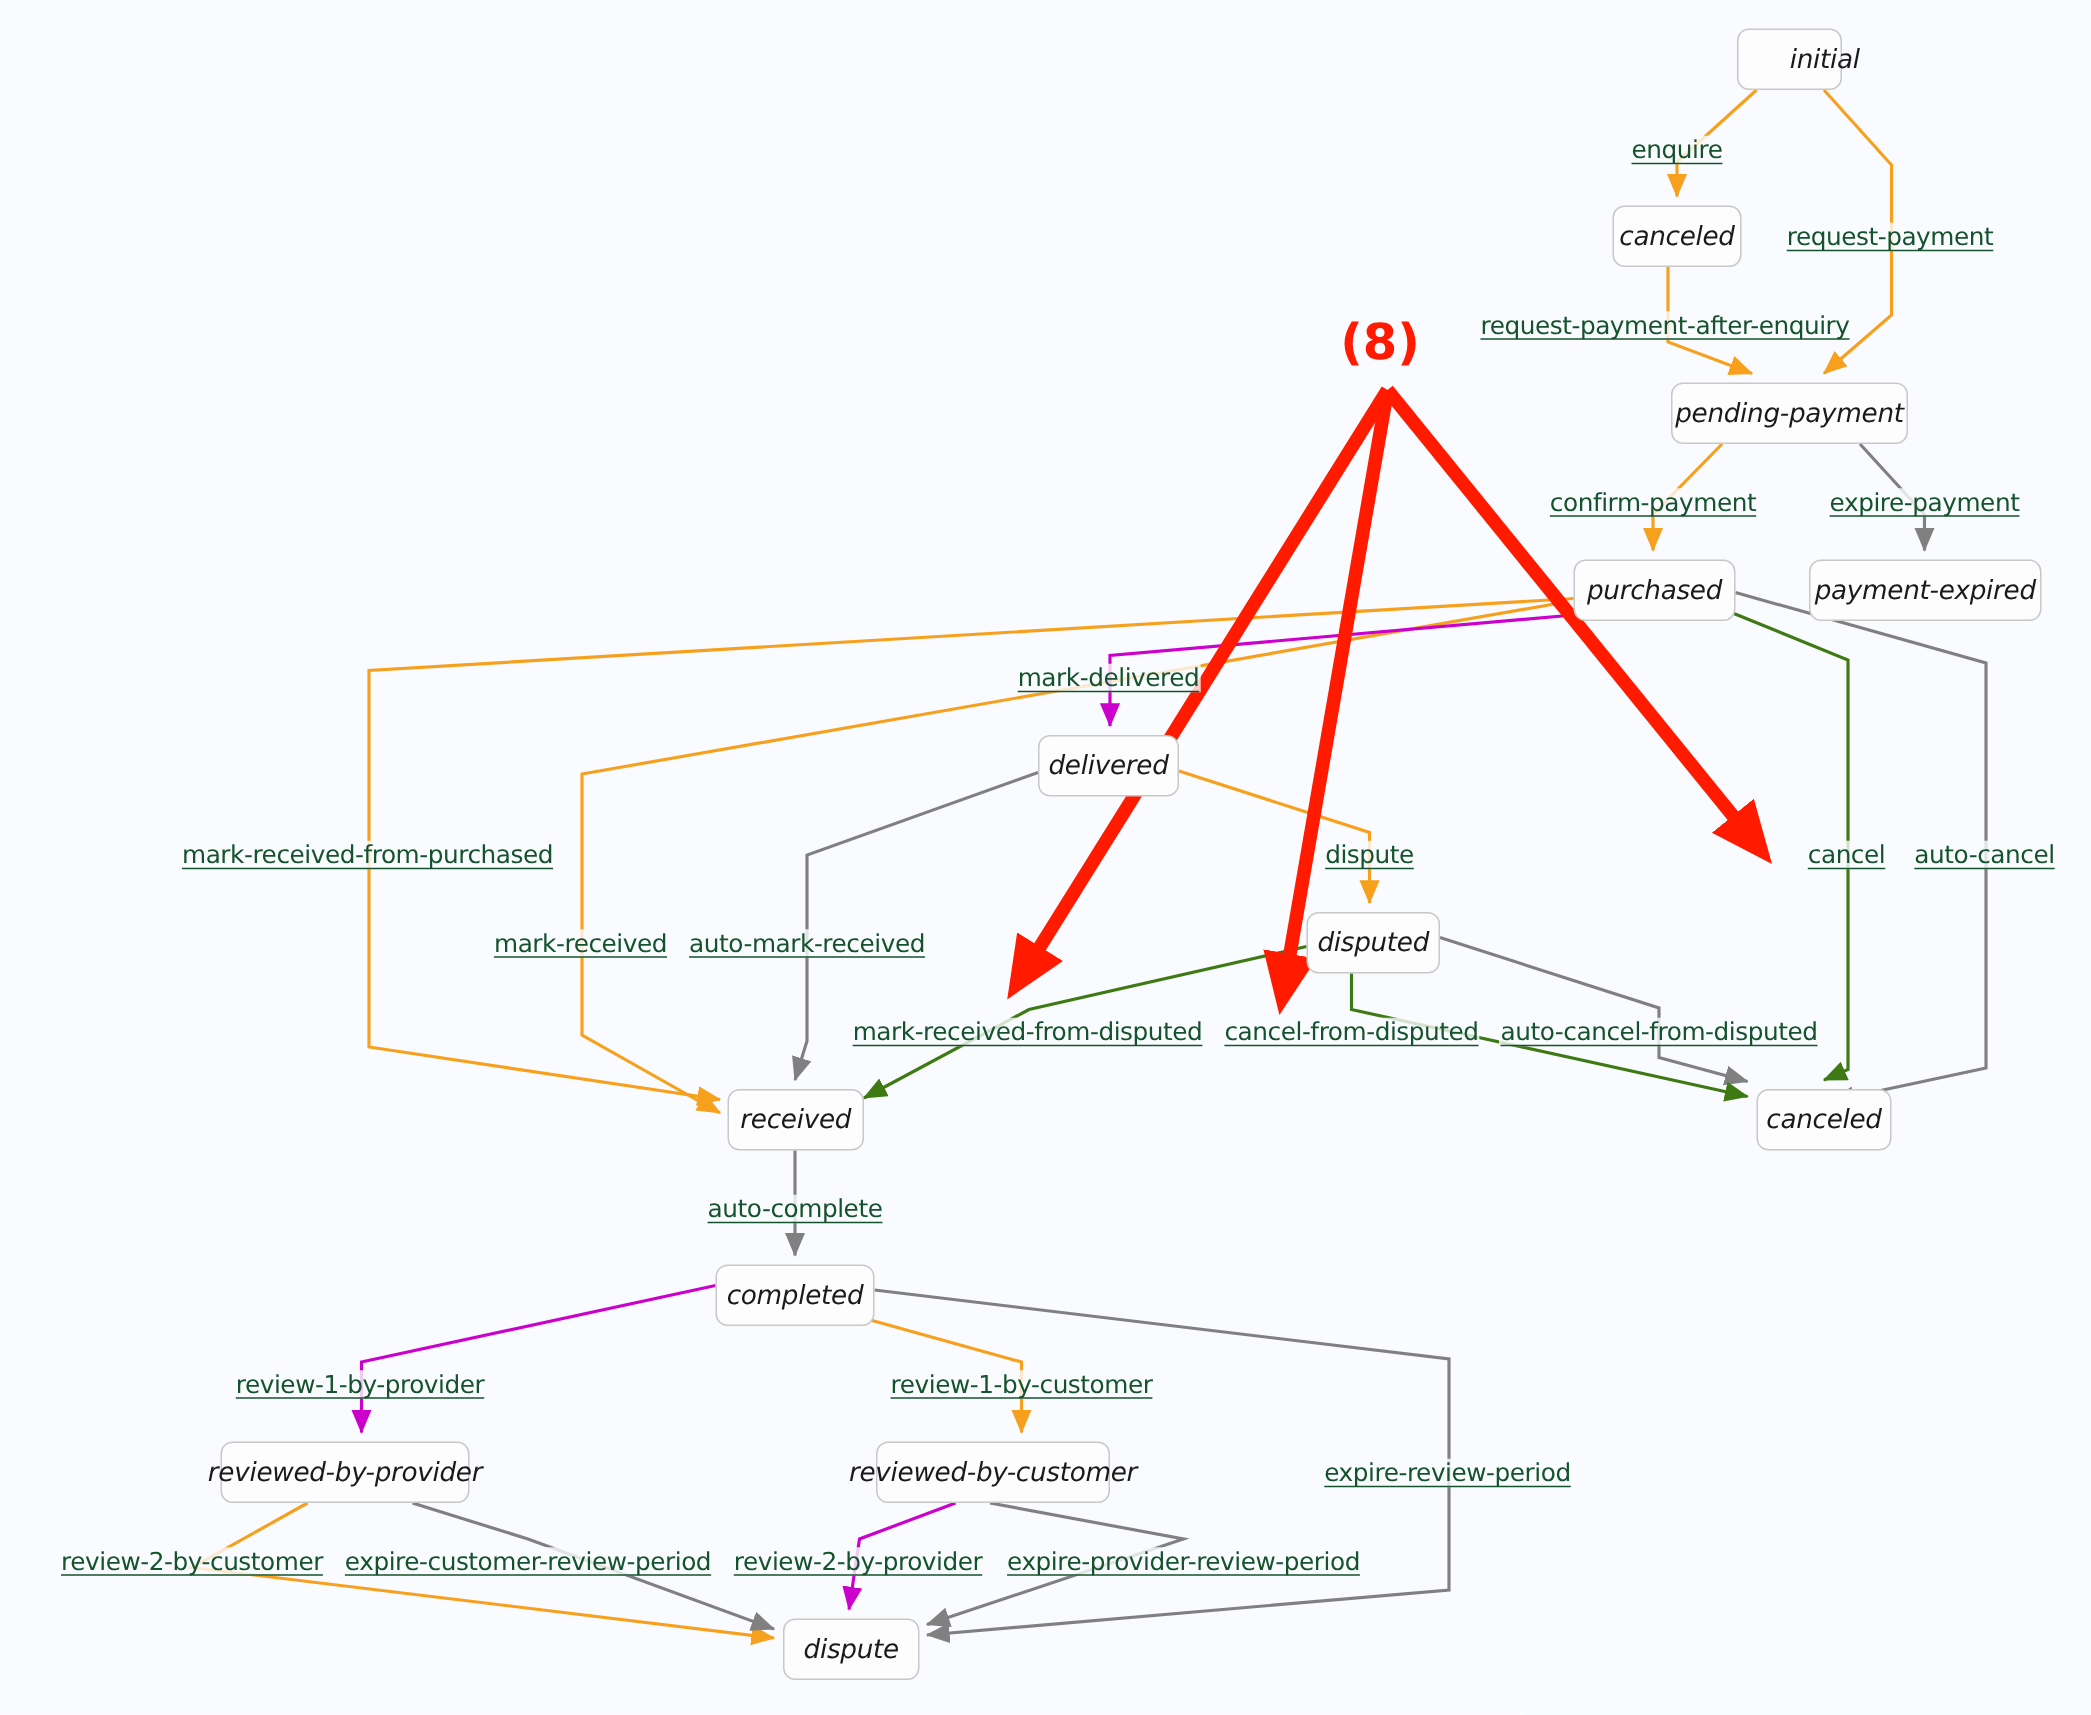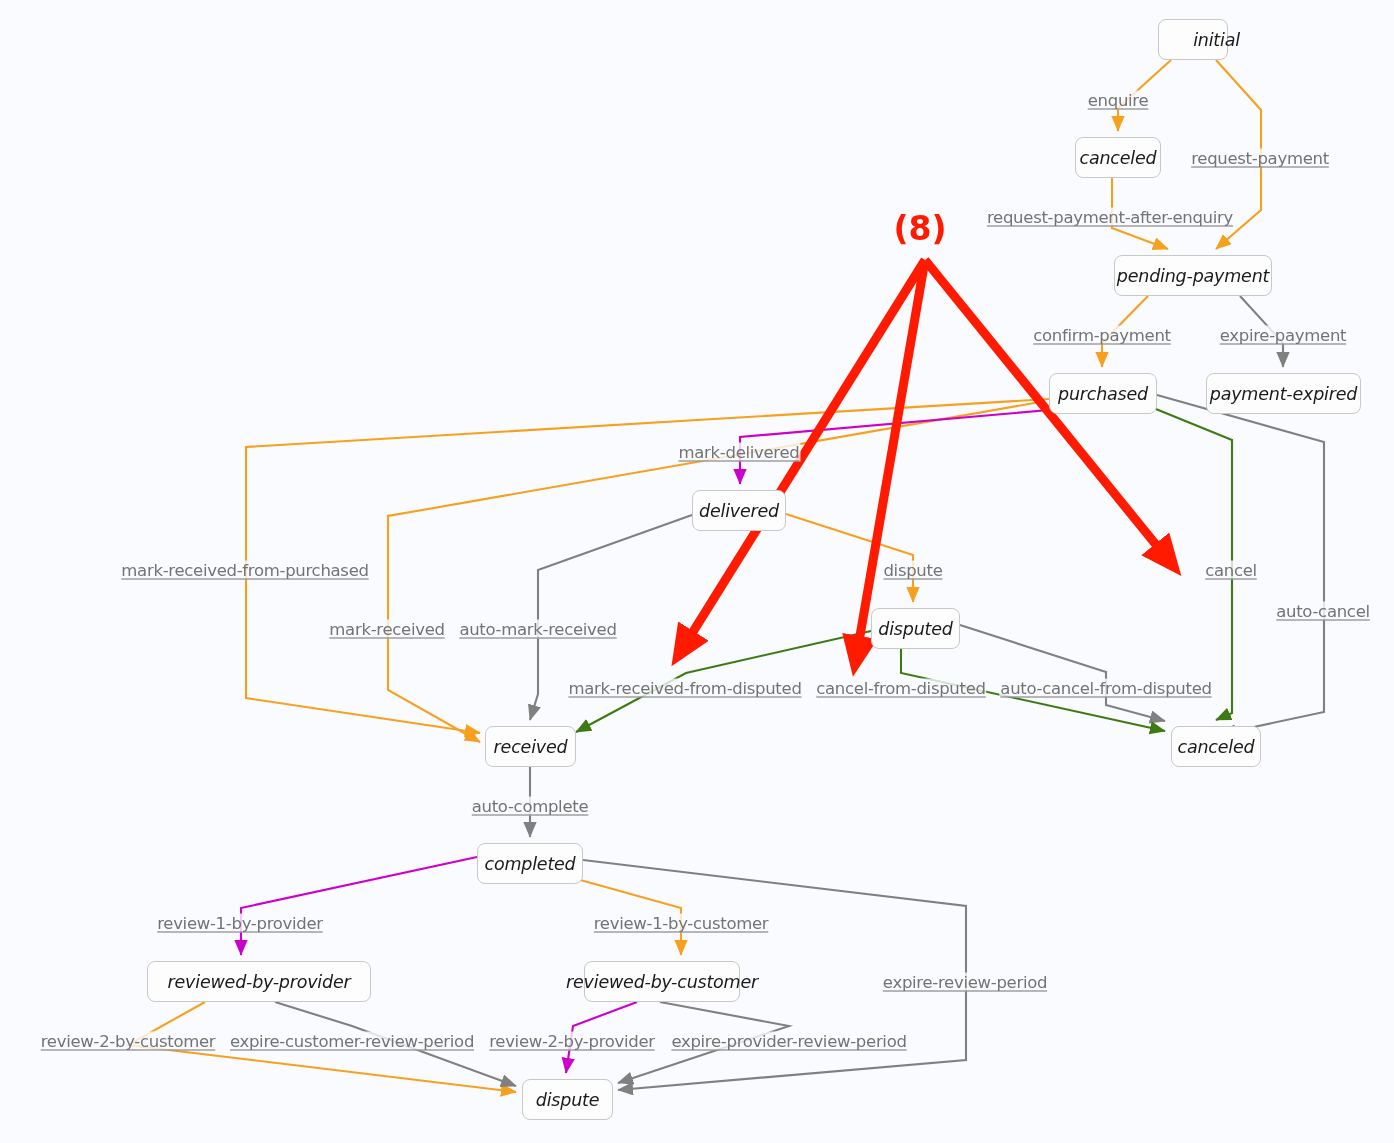--- a/index.html
+++ b/index.html
@@ -34,21 +34,21 @@
     font-size: 17.5px;
     color: #1a1a1a;
     letter-spacing: -0.2px;
     white-space: nowrap;
     z-index: 5;
   }
   .edge-label {
     position: absolute;
     transform: translate(-50%, -50%);
     font-size: 16.5px;
-    color: #737373;
+    color: #14532d;
     letter-spacing: -0.3px;
     white-space: nowrap;
     background: #fafbfecc;
     text-decoration: underline;
     text-decoration-thickness: 1.1px;
     text-underline-offset: 3px;
     padding: 0 1px;
     z-index: 6;
   }
   .annotation-label {
@@ -150,39 +150,39 @@
   </div>
   <div class="node" style="left:485px;top:726px;width:91px;height:41px;">
     <span>received</span>
   </div>
   <div class="node" style="left:1171px;top:726px;width:90px;height:41px;">
     <span>canceled</span>
   </div>
   <div class="node" style="left:477px;top:843px;width:106px;height:41px;">
     <span>completed</span>
   </div>
-  <div class="node" style="left:147px;top:961px;width:224px;height:41px;">
+  <div class="node" style="left:147px;top:961px;width:166px;height:41px;">
     <span>reviewed-by-provider</span>
   </div>
   <div class="node" style="left:584px;top:961px;width:156px;height:41px;">
     <span>reviewed-by-customer</span>
   </div>
   <div class="node" style="left:522px;top:1079px;width:91px;height:41px;">
     <span>dispute</span>
   </div>
 
   <div class="edge-label" style="left:1118px;top:100px;">enquire</div>
   <div class="edge-label" style="left:1260px;top:158px;">request-payment</div>
   <div class="edge-label" style="left:1110px;top:217px;">request-payment-after-enquiry</div>
   <div class="edge-label" style="left:1102px;top:335px;">confirm-payment</div>
   <div class="edge-label" style="left:1283px;top:335px;">expire-payment</div>
   <div class="edge-label" style="left:739px;top:452px;">mark-delivered</div>
   <div class="edge-label" style="left:245px;top:570px;">mark-received-from-purchased</div>
   <div class="edge-label" style="left:1231px;top:570px;">cancel</div>
-  <div class="edge-label" style="left:1323px;top:570px;margin-top:41px;">auto-cancel</div>
+  <div class="edge-label" style="left:1323px;top:570px;">auto-cancel</div>
   <div class="edge-label" style="left:387px;top:629px;">mark-received</div>
   <div class="edge-label" style="left:538px;top:629px;">auto-mark-received</div>
   <div class="edge-label" style="left:913px;top:570px;">dispute</div>
   <div class="edge-label" style="left:685px;top:688px;">mark-received-from-disputed</div>
   <div class="edge-label" style="left:901px;top:688px;">cancel-from-disputed</div>
   <div class="edge-label" style="left:1106px;top:688px;">auto-cancel-from-disputed</div>
   <div class="edge-label" style="left:530px;top:806px;">auto-complete</div>
   <div class="edge-label" style="left:240px;top:923px;">review-1-by-provider</div>
   <div class="edge-label" style="left:681px;top:923px;text-align:right;">review-1-by-customer</div>
   <div class="edge-label" style="left:965px;top:982px;">expire-review-period</div>

